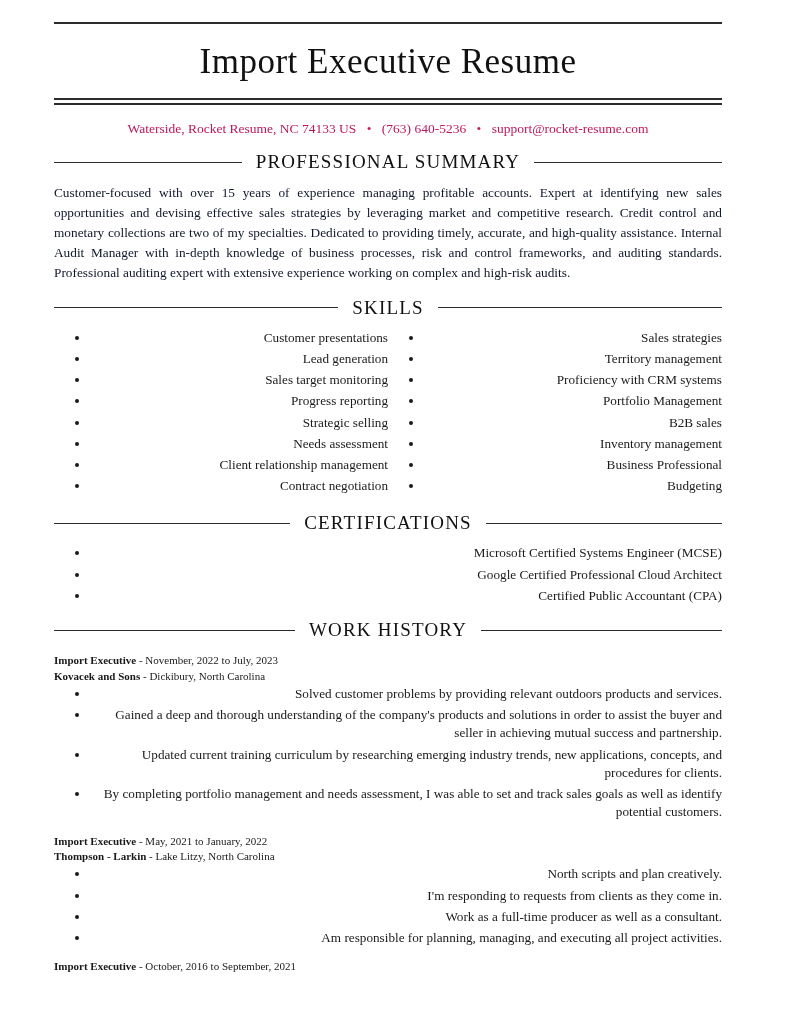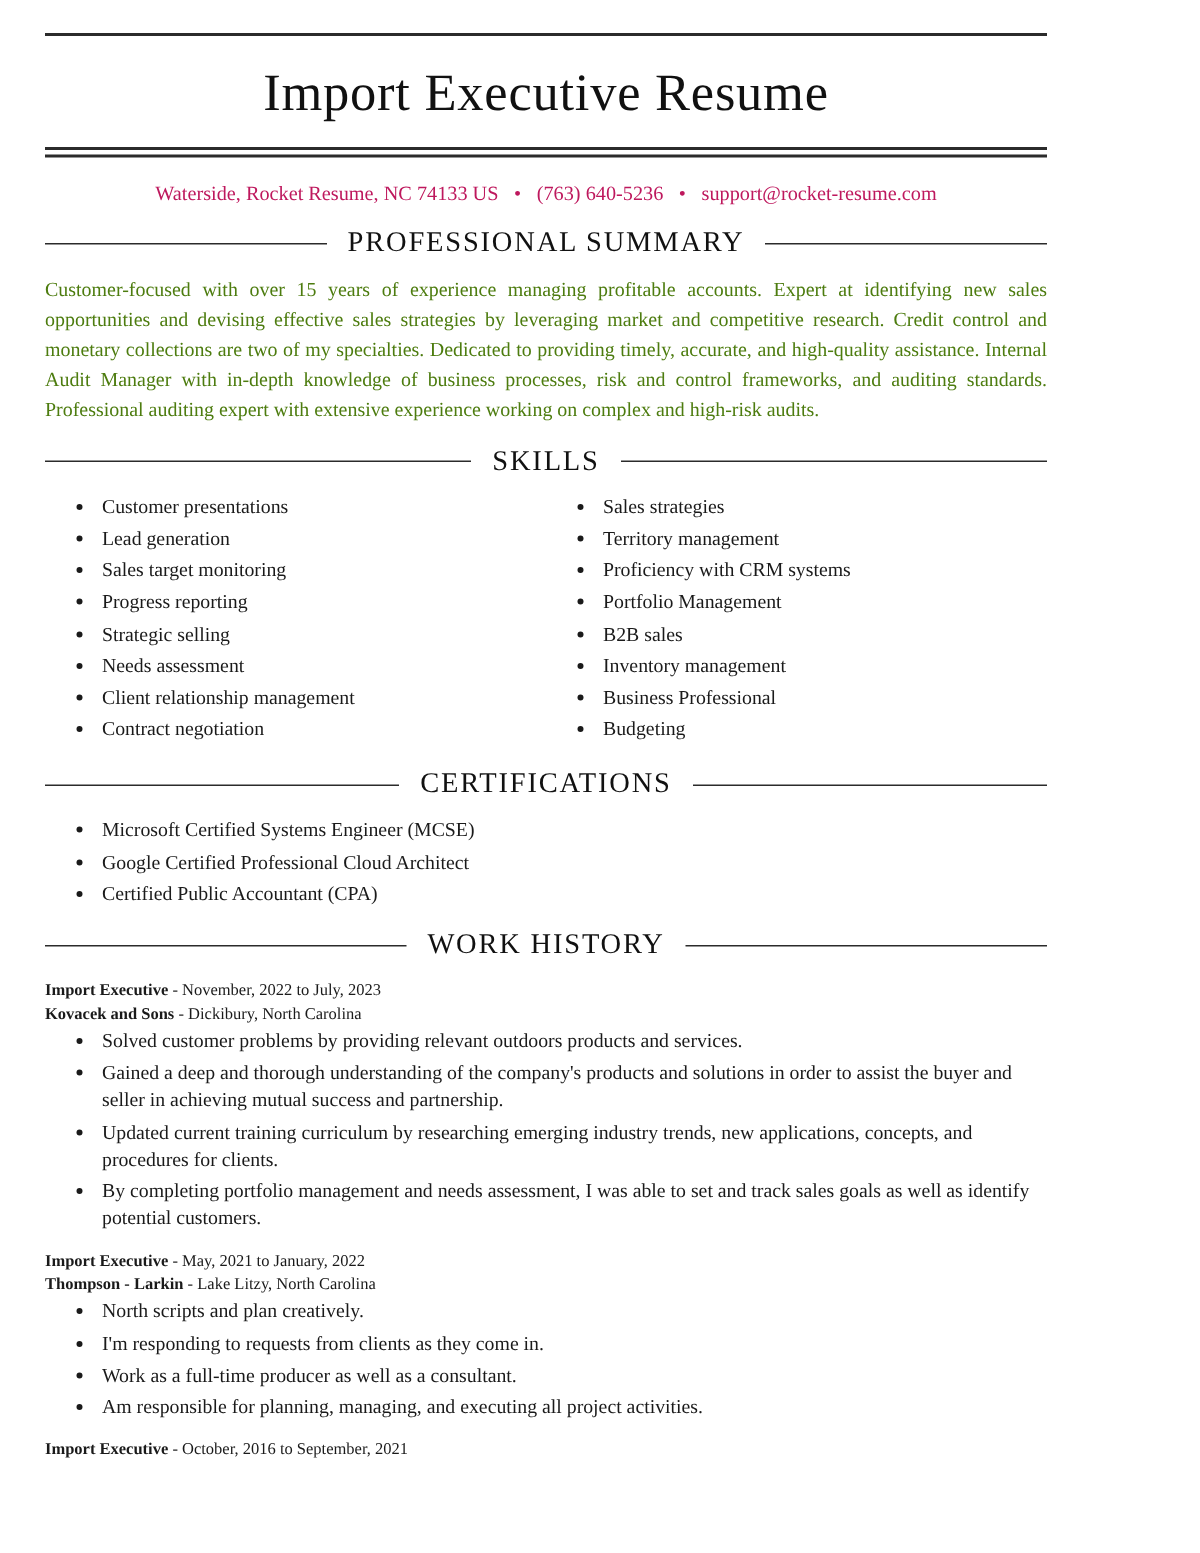--- a/index.html
+++ b/index.html
@@ -10,20 +10,21 @@
   body {
     width: 800px;
     min-height: 1035px;
     font-family: "Liberation Serif", serif;
     color: #1a1a1a;
   }
   .page {
     width: 728px;
     box-sizing: border-box;
     padding: 22px 30px 0 30px;
+    margin-left: 24px;
   }
   .rule-top {
     border-top: 2px solid #2b2b2b;
     margin: 0 0 0 0;
   }
   .doc-title {
     text-align: center;
     font-size: 35px;
     font-weight: normal;
     letter-spacing: 0.5px;
@@ -64,41 +65,42 @@
     font-size: 19px;
     letter-spacing: 1.2px;
     color: #111;
     white-space: nowrap;
   }
   .summary-text {
     font-size: 13.3px;
     line-height: 1.5;
     text-align: justify;
     margin: 4px 0 2px 0;
-    color: #4d7c0f;
+    color: #0f172a;
   }
   .skills-cols {
     display: flex;
     gap: 0px;
     margin-top: 2px;
   }
   .skills-cols .col {
     width: 50%;
     box-sizing: border-box;
   }
   ul.bullets {
     margin: 0;
     padding-left: 36px;
     list-style-type: disc;
   }
   ul.bullets li {
     font-size: 13.2px;
     line-height: 1.38;
     margin: 0 0 3px 0;
     padding-left: 2px;
+    text-align: right;
   }
   .certs ul.bullets {
     padding-left: 36px;
   }
   .job {
     margin-top: 12px;
   }
   .job:first-child {
     margin-top: 4px;
   }

